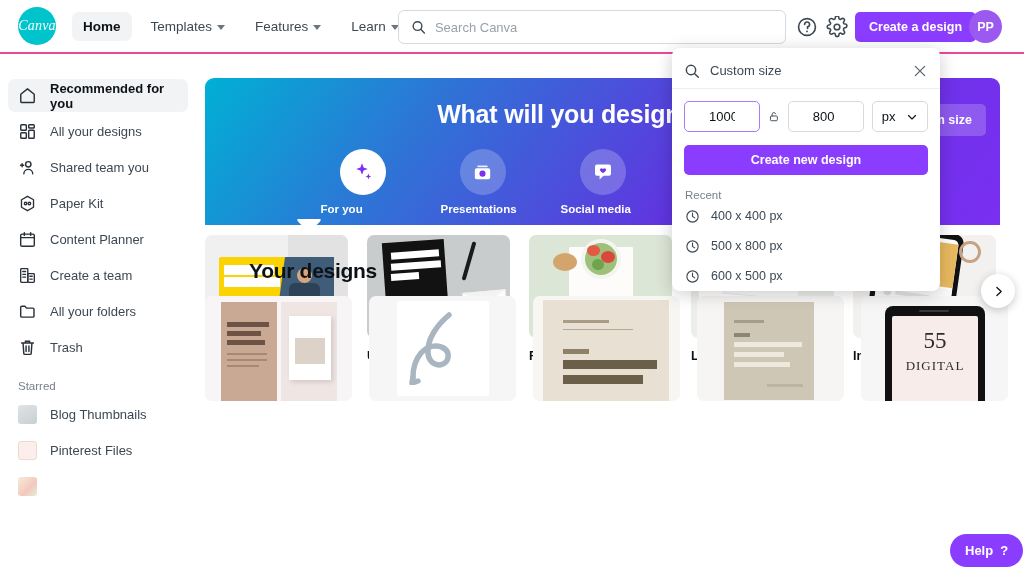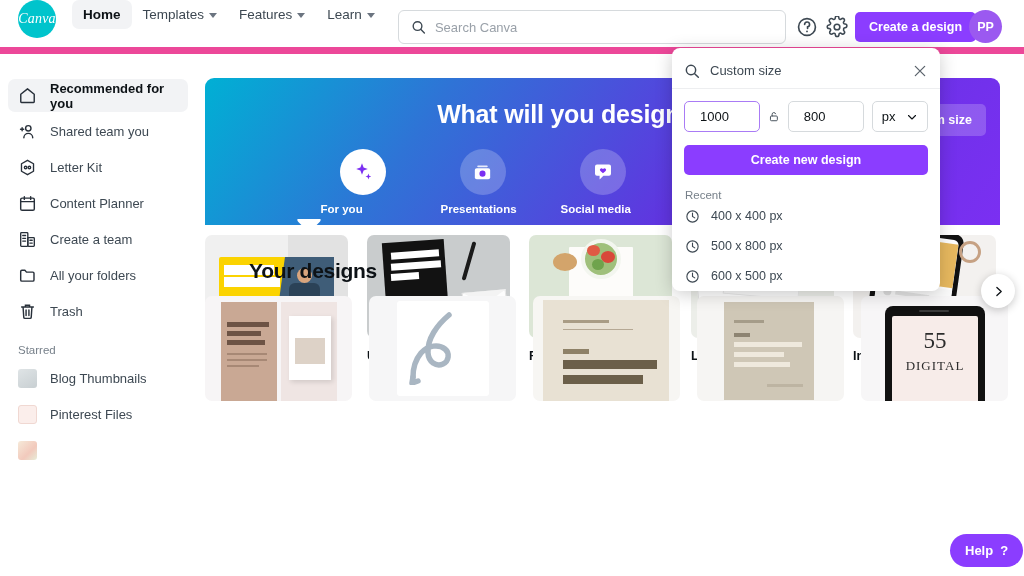--- a/index.html
+++ b/index.html
@@ -8,31 +8,31 @@
     overflow: hidden;
     font-family: "Liberation Sans", sans-serif;
     background: #ffffff;
     color: #0d1216;
   }
   #root { position: relative; width: 1024px; height: 576px; overflow: hidden; }
 
   
   .header {
     position: absolute; top: 0; left: 0; width: 1024px; height: 54px;
-    background: #fff; border-bottom: 7px solid #ec4899;
-    display: flex; align-items: flex-start; z-index: 30;
+    background: #fff; border-bottom: 2px solid #ec4899;
+    display: flex; align-items: center; z-index: 30;
   }
   .logo {
     width: 38px; height: 38px; border-radius: 50%;
     background: #00c4cc; margin-left: 18px;
     display: flex; align-items: center; justify-content: center;
     color: #fff; font-family: "Liberation Serif", serif;
     font-style: italic; font-size: 14px; letter-spacing: .2px;
   }
-  .navitems { display: flex; align-items: center; margin-left: 16px; gap: 0; }
+  .navitems { display: flex; align-items: center; margin-left: 16px; gap: 8px; }
   .navitem {
     display: flex; align-items: center; gap: 5px;
     padding: 7px 11px; border-radius: 7px;
     font-size: 13.5px; color: #3d4852; cursor: pointer; white-space: nowrap;
   }
   .navitem.active { background: #f2f3f5; font-weight: bold; color: #0d1216; }
   .caret {
     width: 0; height: 0; border-left: 4px solid transparent;
     border-right: 4px solid transparent; border-top: 5px solid #6b7480;
     margin-top: 2px;
@@ -184,21 +184,21 @@
   }
   .popup-head {
     height: 36px; display: flex; align-items: center; padding: 0 12px;
     border-bottom: 1px solid #edeef0; margin-top: 5px;
   }
   .popup-head-label { font-size: 13px; color: #3d4852; margin-left: 10px; flex: 1; }
   .popup-close { cursor: pointer; color: #5b636c; }
   .size-row { display: flex; align-items: center; gap: 8px; padding: 12px 12px 0 12px; }
   .size-field {
     width: 76px; height: 31px; border: 1px solid #d6dadd; border-radius: 5px;
-    font-size: 13px; color: #0d1216; padding: 0 15px; outline: 0;
+    font-size: 13px; color: #0d1216; padding: 0 24px; outline: 0;
     font-family: "Liberation Sans", sans-serif; background: #fff;
   }
   .size-field.focused { border: 1.6px solid #a97bf5; }
   .lock-ico { width: 15px; height: 15px; color: #3d4852; cursor: pointer; }
   .unit-select {
     width: 66px; height: 31px; border: 1px solid #d6dadd; border-radius: 5px;
     display: flex; align-items: center; justify-content: space-between;
     padding: 0 9px; font-size: 13px; color: #0d1216; cursor: pointer;
   }
   .popup-cta {
@@ -268,37 +268,46 @@
 
   <div class="sidebar">
 
     <div class="side-item active">
       <svg class="side-ico" viewBox="0 0 24 24" fill="none" stroke="#28303a" stroke-width="1.8">
         <path d="M3.5 10.5 12 3.6l8.5 6.9V20a.9.9 0 0 1-.9.9H4.4a.9.9 0 0 1-.9-.9z" stroke-linejoin="round"></path>
       </svg>
       <span>Recommended for you</span>
     </div>
 
+    <div class="side-item">
+      <svg class="side-ico" viewBox="0 0 24 24" fill="none" stroke="#28303a" stroke-width="1.8">
+        <rect x="3.5" y="3.5" width="7" height="7" rx="1"></rect>
+        <rect x="13.5" y="3.5" width="7" height="4" rx="1"></rect>
+        <rect x="3.5" y="13.5" width="7" height="7" rx="1"></rect>
+        <rect x="13.5" y="10.5" width="7" height="10" rx="1"></rect>
+      </svg>
+      <span>All your designs</span>
+    </div>
 
     <div class="side-item">
       <svg class="side-ico" viewBox="0 0 24 24" fill="none" stroke="#28303a" stroke-width="1.8">
         <circle cx="13" cy="8" r="3.4"></circle>
         <path d="M7.4 20c0-3.3 2.5-5.6 5.6-5.6s5.6 2.3 5.6 5.6" stroke-linecap="round"></path>
         <path d="M3.2 9.2h4M5.2 7.2v4" stroke-linecap="round"></path>
       </svg>
       <span>Shared team you</span>
     </div>
 
     <div class="side-item">
       <svg class="side-ico" viewBox="0 0 24 24" fill="none" stroke="#28303a" stroke-width="1.7">
         <path d="M12 2.9l7.6 4.4v9.4L12 21.1 4.4 16.7V7.3z" stroke-linejoin="round"></path>
         <circle cx="9.6" cy="12" r="1.6"></circle>
           <circle cx="14.4" cy="12" r="1.6"></circle>
       </svg>
-      <span>Letter Kit</span>
+      <span>Paper Kit</span>
     </div>
 
     <div class="side-item">
       <svg class="side-ico" viewBox="0 0 24 24" fill="none" stroke="#28303a" stroke-width="1.8">
         <rect x="3.4" y="5.2" width="17.2" height="15.4" rx="1.8"></rect>
         <path d="M3.4 9.6h17.2M8 3.4v3.4M16 3.4v3.4" stroke-linecap="round"></path>
       </svg>
       <span>Content Planner</span>
     </div>
 

